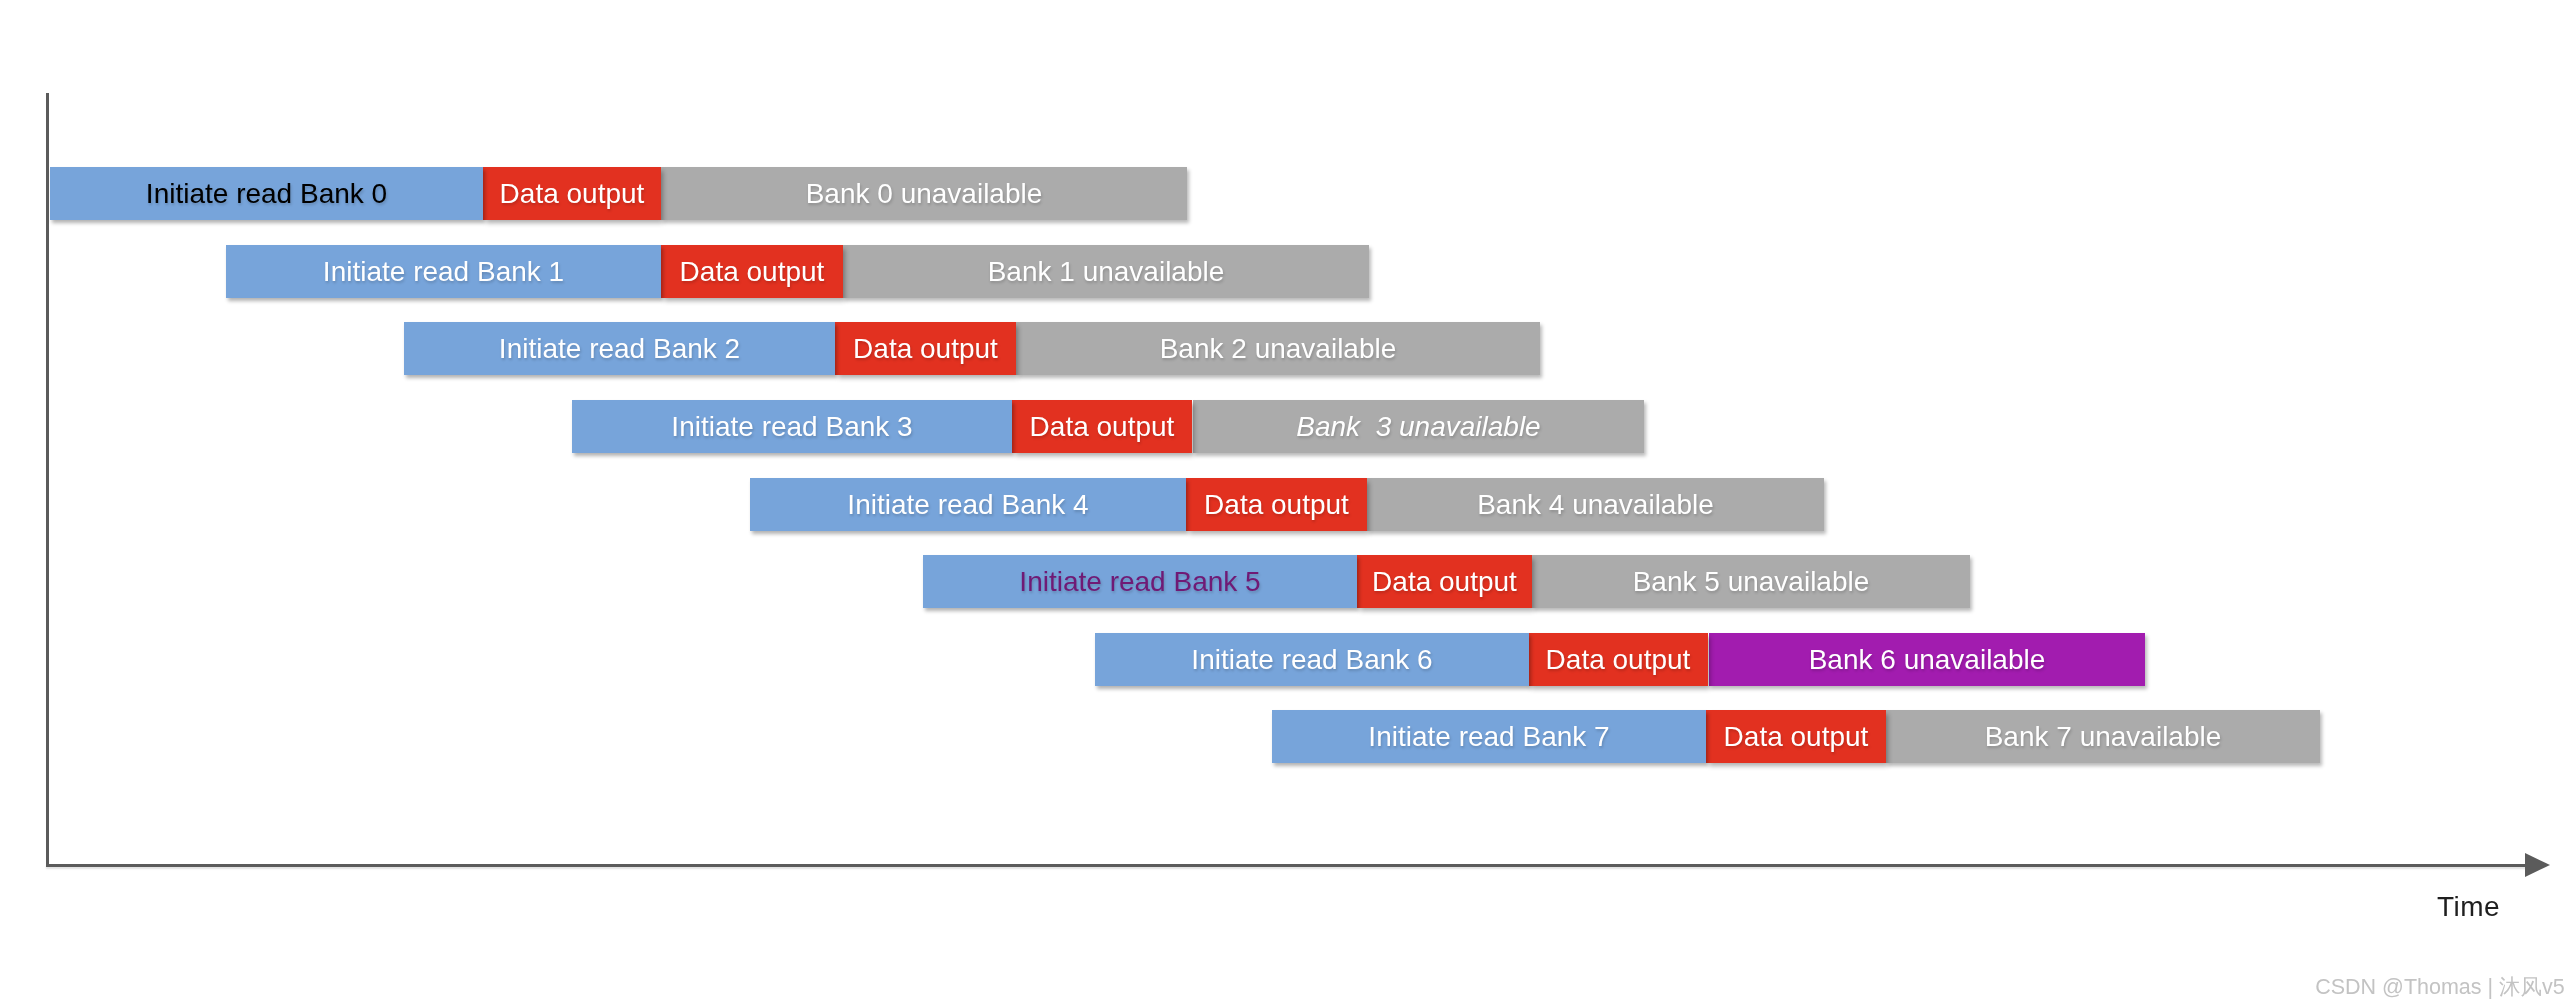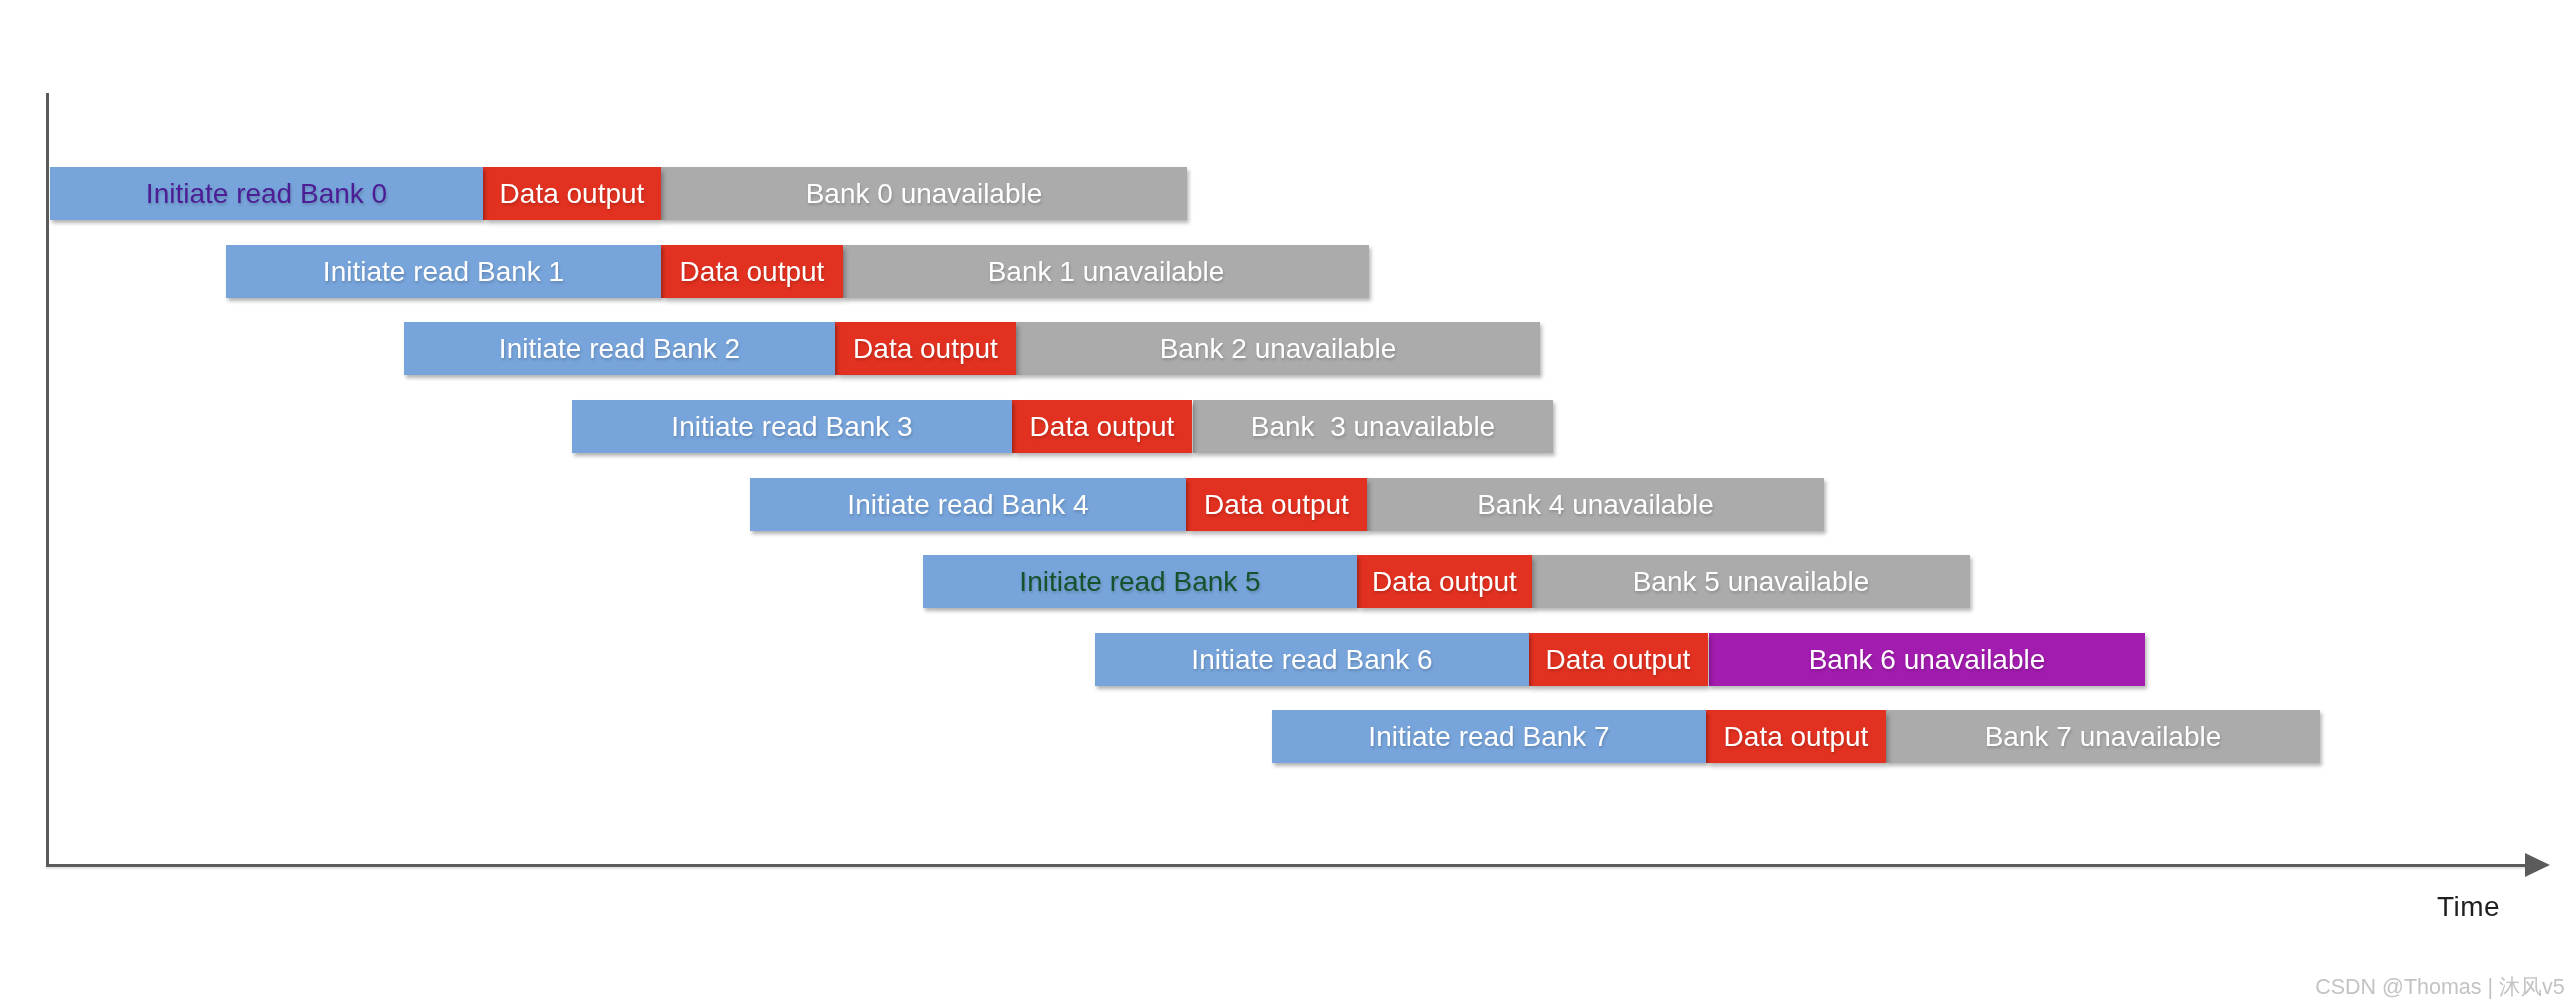--- a/index.html
+++ b/index.html
@@ -87,21 +87,21 @@
 </style>
 </head>
 <body>
 
 <div class="stage">
   <div class="axis-v" style="background: rgb(91, 91, 91);"></div>
   <div class="axis-h" style="background: rgb(91, 91, 91);"></div>
   <div class="axis-arrow" style="border-left-color: rgb(91, 91, 91);"></div>
   <div id="rows">
       <div class="seg seg-initiate" style="left: 50px; top: 167px; width: 433px; height: 53px; background: rgb(119, 164, 218);">
-        <span class="seg-label" style="color: #4c1d95;">Initiate read Bank 0</span>
+        <span class="seg-label" style="color: #000000;">Initiate read Bank 0</span>
       </div>
       <div class="seg seg-dataout" style="left: 483px; top: 167px; width: 178px; height: 53px; background: rgb(226, 49, 32);">
         <span class="seg-label" style="color: rgb(255, 255, 255);">Data output</span>
       </div>
       <div class="seg seg-unavail" style="left: 661px; top: 167px; width: 526px; height: 53px; background: rgb(171, 171, 171);">
         <span class="seg-label" style="color: rgb(255, 255, 255);">Bank 0 unavailable</span>
       </div>
       <div class="seg seg-initiate" style="left: 226px; top: 245px; width: 435px; height: 53px; background: rgb(119, 164, 218);">
         <span class="seg-label" style="color: rgb(255, 255, 255);">Initiate read Bank 1</span>
       </div>
@@ -119,34 +119,34 @@
       </div>
       <div class="seg seg-unavail" style="left: 1016px; top: 322px; width: 524px; height: 53px; background: rgb(171, 171, 171);">
         <span class="seg-label" style="color: rgb(255, 255, 255);">Bank 2 unavailable</span>
       </div>
       <div class="seg seg-initiate" style="left: 572px; top: 400px; width: 440px; height: 53px; background: rgb(119, 164, 218);">
         <span class="seg-label" style="color: rgb(255, 255, 255);">Initiate read Bank 3</span>
       </div>
       <div class="seg seg-dataout" style="left: 1012px; top: 400px; width: 180px; height: 53px; background: rgb(226, 49, 32);">
         <span class="seg-label" style="color: rgb(255, 255, 255);">Data output</span>
       </div>
-      <div class="seg seg-unavail" style="left: 1193px; top: 400px; width: 360px; height: 53px; background: rgb(171, 171, 171);">
+      <div class="seg seg-unavail" style="left: 1193px; top: 400px; width: 451px; height: 53px; background: rgb(171, 171, 171); font-style: italic;">
         <span class="seg-label" style="color: rgb(255, 255, 255);">Bank  3 unavailable</span>
       </div>
       <div class="seg seg-initiate" style="left: 750px; top: 478px; width: 436px; height: 53px; background: rgb(119, 164, 218);">
         <span class="seg-label" style="color: rgb(255, 255, 255);">Initiate read Bank 4</span>
       </div>
       <div class="seg seg-dataout" style="left: 1186px; top: 478px; width: 181px; height: 53px; background: rgb(226, 49, 32);">
         <span class="seg-label" style="color: rgb(255, 255, 255);">Data output</span>
       </div>
       <div class="seg seg-unavail" style="left: 1367px; top: 478px; width: 457px; height: 53px; background: rgb(171, 171, 171);">
         <span class="seg-label" style="color: rgb(255, 255, 255);">Bank 4 unavailable</span>
       </div>
       <div class="seg seg-initiate" style="left: 923px; top: 555px; width: 434px; height: 53px; background: rgb(119, 164, 218);">
-        <span class="seg-label" style="color: #14532d;">Initiate read Bank 5</span>
+        <span class="seg-label" style="color: #701a75;">Initiate read Bank 5</span>
       </div>
       <div class="seg seg-dataout" style="left: 1357px; top: 555px; width: 175px; height: 53px; background: rgb(226, 49, 32);">
         <span class="seg-label" style="color: rgb(255, 255, 255);">Data output</span>
       </div>
       <div class="seg seg-unavail" style="left: 1532px; top: 555px; width: 438px; height: 53px; background: rgb(171, 171, 171); align-items: center;">
         <span class="seg-label" style="color: rgb(255, 255, 255);">Bank 5 unavailable</span>
       </div>
       <div class="seg seg-initiate" style="left: 1095px; top: 633px; width: 434px; height: 53px; background: rgb(119, 164, 218);">
         <span class="seg-label" style="color: rgb(255, 255, 255);">Initiate read Bank 6</span>
       </div>

